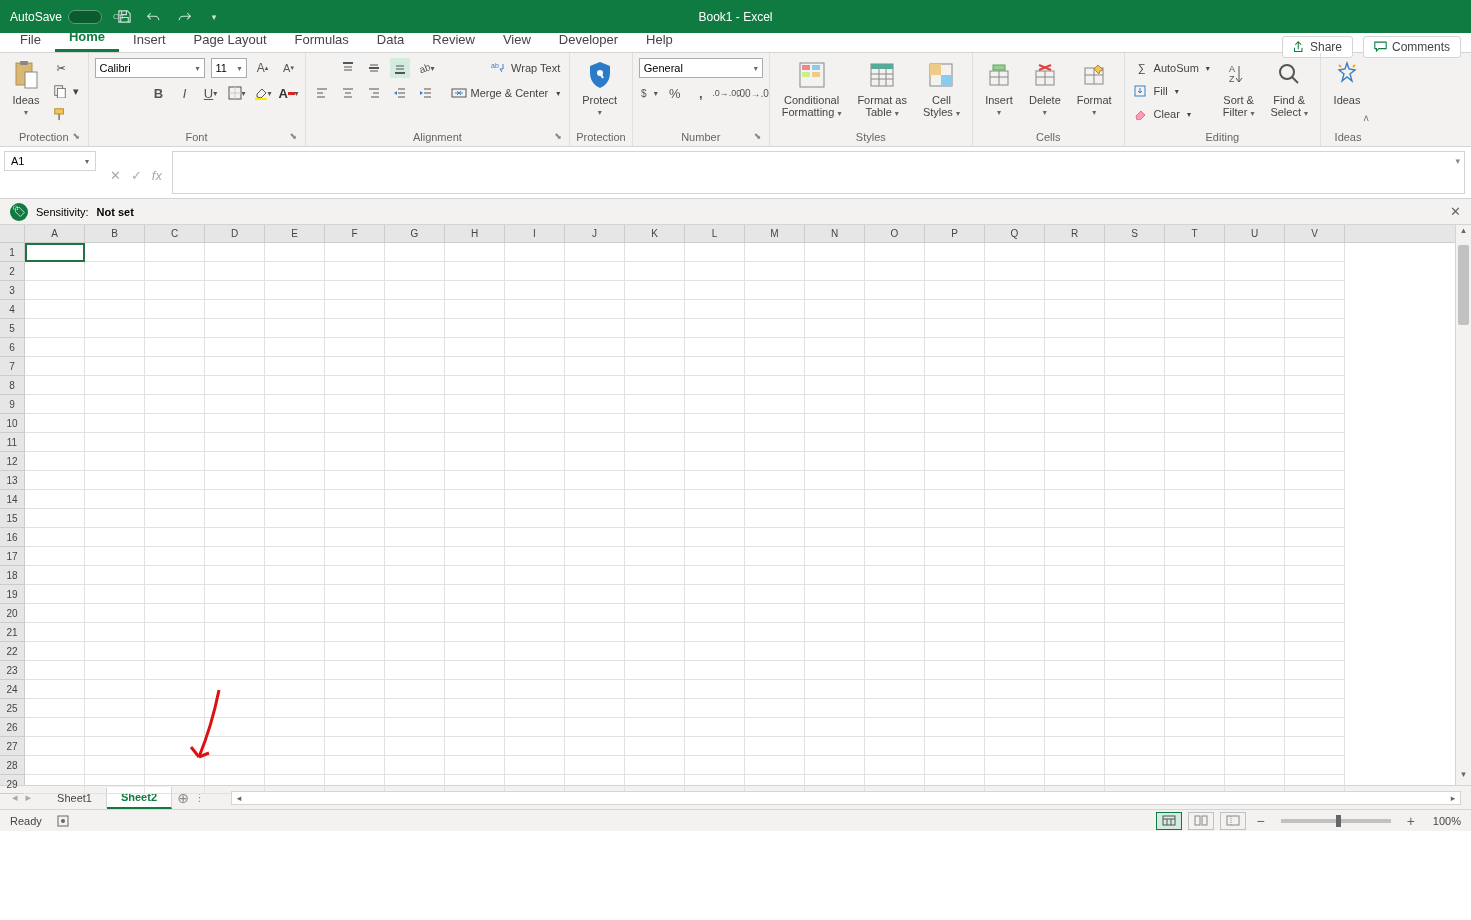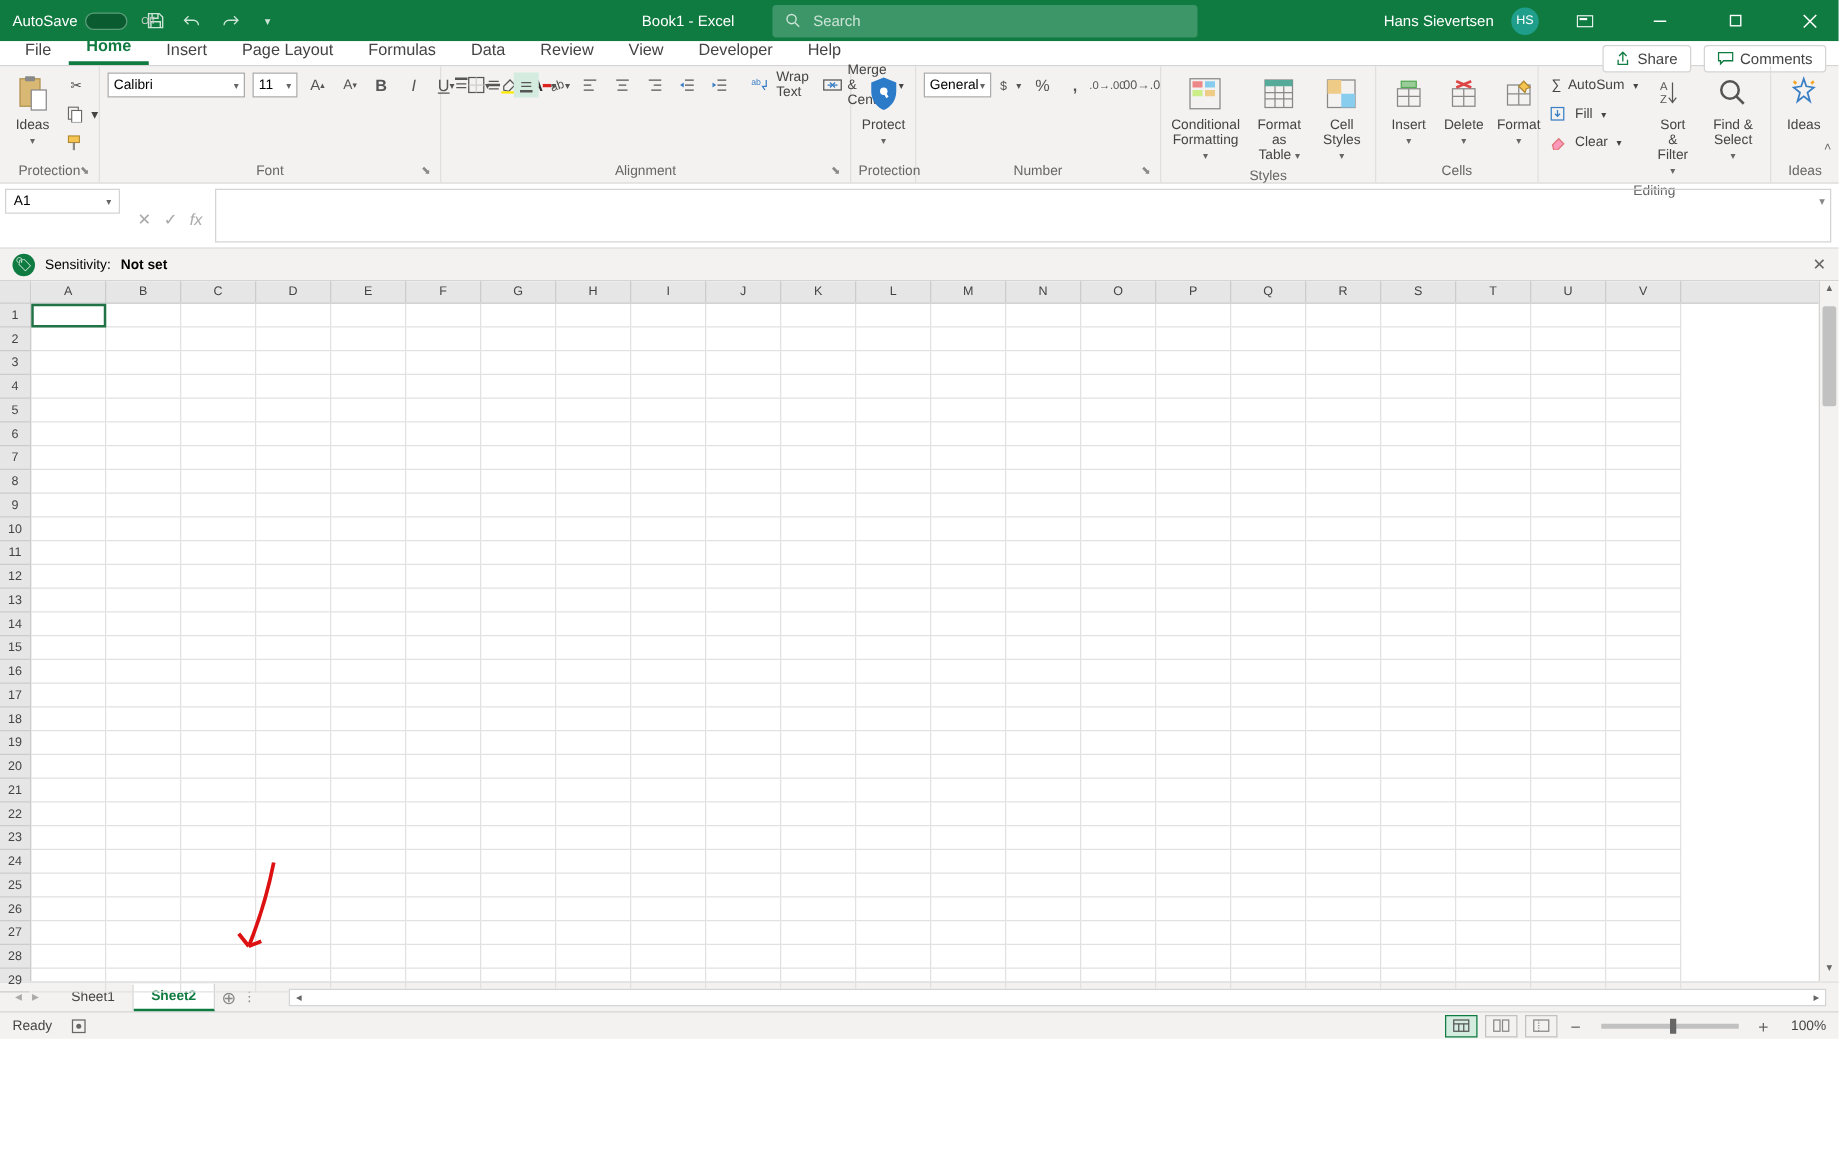--- a/index.html
+++ b/index.html
@@ -37,21 +37,21 @@
 
 .big-btn { display: flex; flex-direction: column; align-items: center; justify-content: center; padding: 2px 6px; font-size: 11px; color: #444; gap: 2px; min-width: 40px; }
 .big-btn .icon { font-size: 26px; height: 34px; display: flex; align-items: center; justify-content: center; }
 .big-btn .lbl { line-height: 12px; text-align: center; }
 .big-btn .caret { font-size: 8px; color: #666; }
 
 .small-col { display: flex; flex-direction: column; gap: 3px; justify-content: flex-start; padding-top: 2px; }
 .small-btn { display: flex; align-items: center; gap: 4px; font-size: 11px; color: #444; padding: 1px 3px; height: 20px; }
 .small-btn .icon { width: 16px; text-align: center; }
 
-.row3 { display: flex; gap: 5px; padding-top: 2px; align-items: flex-end; }
+.row3 { display: flex; flex-direction: column; gap: 5px; padding-top: 2px; align-items: flex-end; }
 .row-items { display: flex; align-items: center; gap: 6px; }
 .combo { border: 1px solid #ababab; background: #fff; height: 20px; font-size: 11px; padding: 0 4px; display: flex; align-items: center; justify-content: space-between; }
 .combo .caret { font-size: 8px; color: #666; }
 .icon-btn { width: 20px; height: 20px; display: flex; align-items: center; justify-content: center; font-size: 13px; color: #555; }
 
 
 .formula-row { height: 52px; background: #fff; display: flex; border-bottom: 1px solid #d4d4d4; }
 .name-box { width: 92px; border: 1px solid #d4d4d4; margin: 4px; height: 20px; display: flex; align-items: center; justify-content: space-between; padding: 0 6px; font-size: 11px; }
 .fx-btns { display: flex; align-items: center; gap: 10px; padding: 6px 10px 0; color: #aaa; font-size: 13px; }
 .formula-input { flex: 1; border: 1px solid #d4d4d4; margin: 4px 6px 4px 0; padding: 2px 6px; font-size: 11px; position: relative; }
@@ -128,57 +128,20 @@
     </span>
     <span class="qat-icon">
       <svg width="18" height="14" viewBox="0 0 20 14">
           <path fill="none" stroke="currentColor" stroke-width="1.3" d="M14 2l4 4-4 4 M18 6H9a5 5 0 00-5 5"></path>
         </svg>
     </span>
     <span class="qat-icon" style="font-size:9px;">▾</span>
   </div>
   <div class="title-center">
     <span class="title-text">Book1  -  Excel</span>
-    <div class="search-box">
-      <span>
-        <svg width="13" height="13" viewBox="0 0 16 16">
-            <circle cx="6.5" cy="6.5" r="4.5" fill="none" stroke="currentColor" stroke-width="1.4"></circle>
-            <line x1="10" y1="10" x2="14" y2="14" stroke="currentColor" stroke-width="1.4"></line>
-          </svg>
-      </span>
-      <span style="flex:1;">Search</span>
-    </div>
-  </div>
-  <div class="title-right">
-    <span class="user-name">Hans Sievertsen</span>
-    <div class="user-badge">
-        <span>HS</span>
-      </div>
-    <div class="win-btn">
-      <svg width="14" height="12" viewBox="0 0 16 12">
-          <rect x="1" y="1" width="14" height="10" fill="none" stroke="currentColor"></rect>
-          <rect x="3" y="3" width="7" height="2" fill="currentColor"></rect>
-        </svg>
-    </div>
-    <div class="win-btn">
-      <svg width="12" height="12" viewBox="0 0 12 12">
-          <line x1="1" y1="6" x2="11" y2="6" stroke="currentColor" stroke-width="1.2"></line>
-        </svg>
-    </div>
-    <div class="win-btn">
-      <svg width="11" height="11" viewBox="0 0 12 12">
-          <rect x="1.5" y="1.5" width="9" height="9" fill="none" stroke="currentColor" stroke-width="1.2"></rect>
-        </svg>
-    </div>
-    <div class="win-btn">
-      <svg width="12" height="12" viewBox="0 0 12 12">
-          <line x1="1" y1="1" x2="11" y2="11" stroke="currentColor" stroke-width="1.3"></line>
-          <line x1="11" y1="1" x2="1" y2="11" stroke="currentColor" stroke-width="1.3"></line>
-        </svg>
-    </div>
   </div>
 </div>
 
 <div class="ribbon-tabs">
   <div class="ribbon-tab">File</div>
   <div class="ribbon-tab active">Home</div>
   <div class="ribbon-tab">Insert</div>
   <div class="ribbon-tab">Page Layout</div>
   <div class="ribbon-tab">Formulas</div>
   <div class="ribbon-tab">Data</div>

